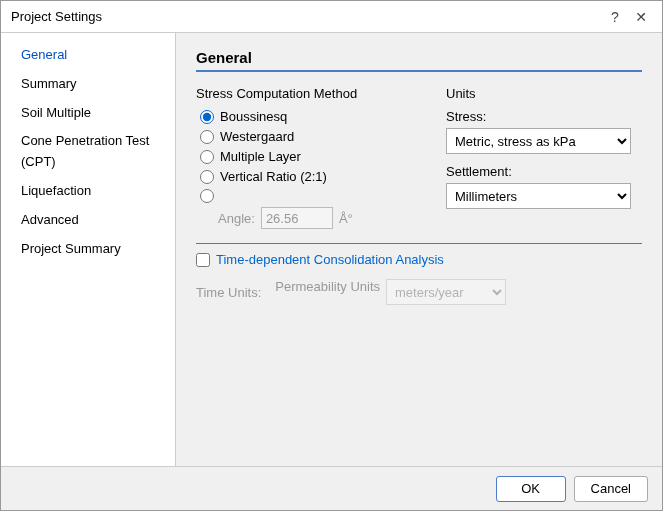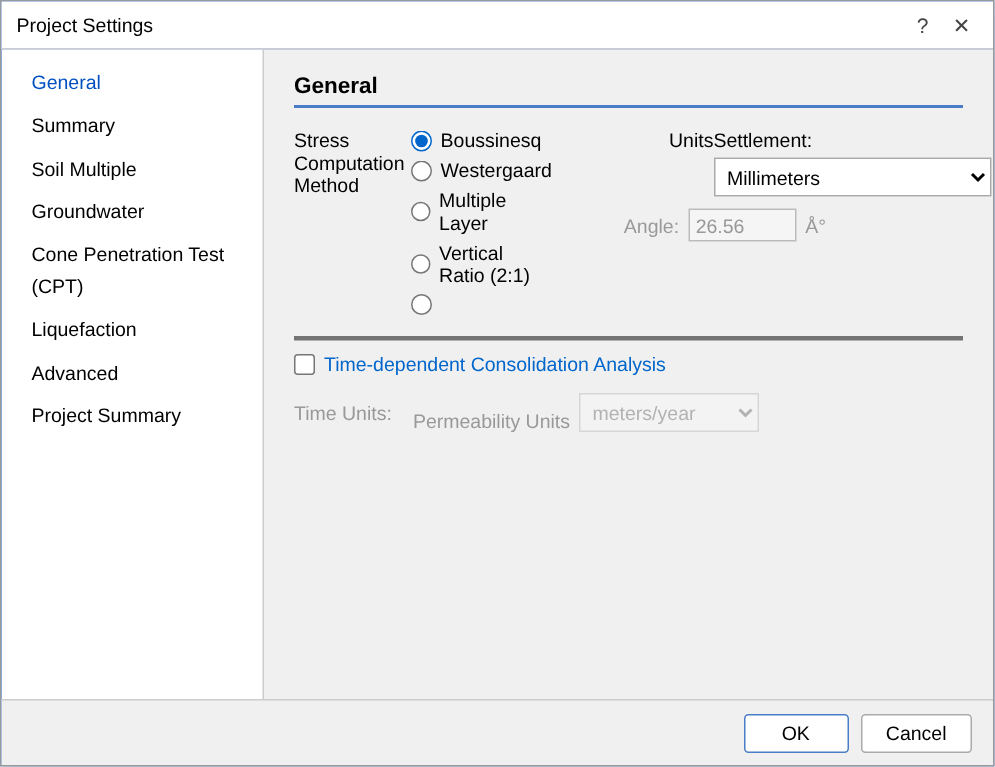--- a/index.html
+++ b/index.html
@@ -11,21 +11,21 @@
       align-items: center;
       justify-content: center;
       width: 663px;
       height: 511px;
       overflow: hidden;
     }
 
     .dialog {
       width: 663px;
       height: 511px;
-      background: #3b82f6;
+      background: #6d28d9;
       border: 1px solid #999;
       display: flex;
       flex-direction: column;
       box-shadow: 2px 2px 8px rgba(0,0,0,0.3);
     }
 
     .title-bar {
       background: #fff;
       border-bottom: 1px solid #ccc;
       padding: 6px 10px;
@@ -108,21 +108,21 @@
       padding-bottom: 4px;
     }
 
     .content-row {
       display: flex;
       gap: 30px;
     }
 
     .stress-section, .units-section {
       display: flex;
-      flex-direction: row;
+      flex-direction: column;
     }
 
     .stress-section {
       min-width: 220px;
     }
 
     .group-label {
       font-size: 13px;
       color: #000;
       margin-bottom: 8px;
@@ -159,21 +159,20 @@
       display: flex;
       align-items: center;
       gap: 6px;
       margin-top: 4px;
       margin-left: 22px;
     }
 
     .angle-label {
       font-size: 13px;
       color: #999;
-      margin-left: 26px;
     }
 
     .angle-input {
       width: 72px;
       height: 22px;
       border: 1px solid #bbb;
       font-size: 13px;
       padding: 2px 4px;
       background: #f5f5f5;
       color: #999;
@@ -208,21 +207,21 @@
       cursor: pointer;
       appearance: auto;
     }
 
     .consolidation-row {
       display: flex;
       align-items: center;
       gap: 6px;
       margin-top: 14px;
       padding: 8px 0 6px 0;
-      border-top: 3px solid #737373;
+      border-top: 1px solid #737373;
     }
 
     .consolidation-row input[type="checkbox"] {
       width: 14px;
       height: 14px;
       cursor: pointer;
       accent-color: #0066cc;
     }
 
     .consolidation-label {
@@ -233,21 +232,21 @@
 
     .time-perm-row {
       display: flex;
       align-items: center;
       gap: 14px;
       margin-top: 6px;
     }
 
     .time-perm-group {
       display: flex;
-      align-items: flex-end;
+      align-items: flex-start;
       gap: 6px;
     }
 
     .tp-label {
       font-size: 13px;
       color: #999;
       white-space: nowrap;
     }
 
     .tp-select {
@@ -308,21 +307,20 @@
       <button class="title-btn">✕</button>
     </div>
   </div>
 
   <div class="dialog-body">
 
     <div class="sidebar">
       <div class="sidebar-item active">General</div>
       <div class="sidebar-item">Summary</div>
       <div class="sidebar-item">Soil Multiple</div>
-      <div class="sidebar-item">Groundwater</div>
       <div class="sidebar-item">Cone Penetration Test (CPT)</div>
       <div class="sidebar-item">Liquefaction</div>
       <div class="sidebar-item">Advanced</div>
       <div class="sidebar-item">Project Summary</div>
     </div>
 
     <div class="main-content">
       <div class="section-title">General</div>
 
       <div class="content-row">
@@ -360,20 +358,28 @@
           <div class="angle-row">
             <span class="angle-label">Angle:</span>
             <input class="angle-input" type="text" value="26.56" disabled="" style="">
             <span class="angle-unit">Å°</span>
           </div>
         </div>
 
         <div class="units-section">
           <div class="group-label">Units</div>
 
+          <div class="unit-group">
+            <div class="unit-label">Stress:</div>
+            <select class="select-box">
+              <option>Metric, stress as kPa</option>
+              <option>Metric, stress as kN/m²</option>
+              <option>Imperial</option>
+            </select>
+          </div>
 
           <div class="unit-group">
             <div class="unit-label">Settlement:</div>
             <select class="select-box">
               <option>Millimeters</option>
               <option>Centimeters</option>
               <option>Meters</option>
               <option>Inches</option>
               <option>Feet</option>
             </select>

